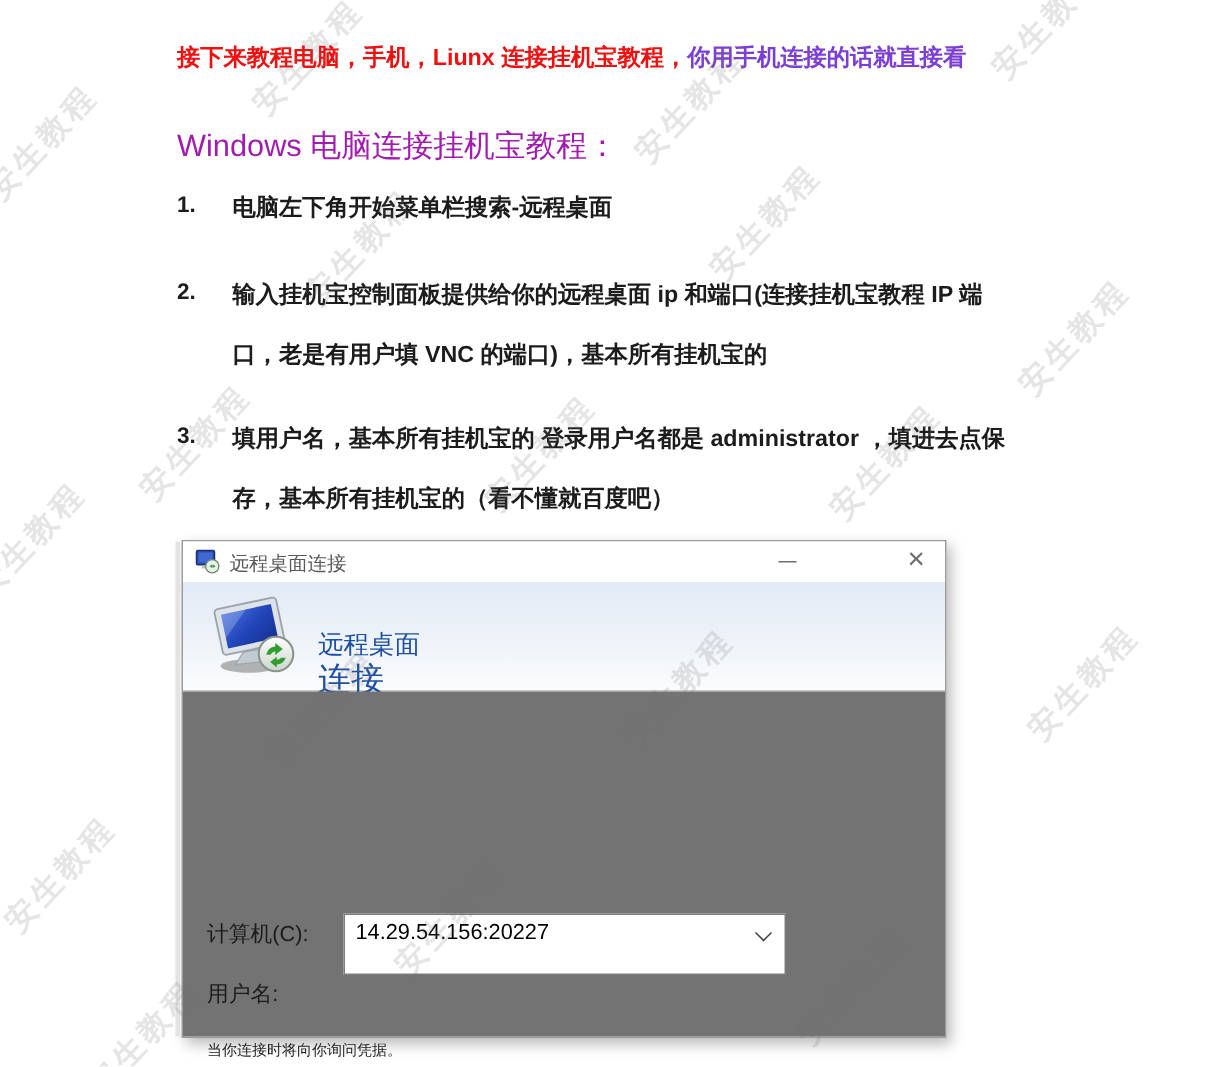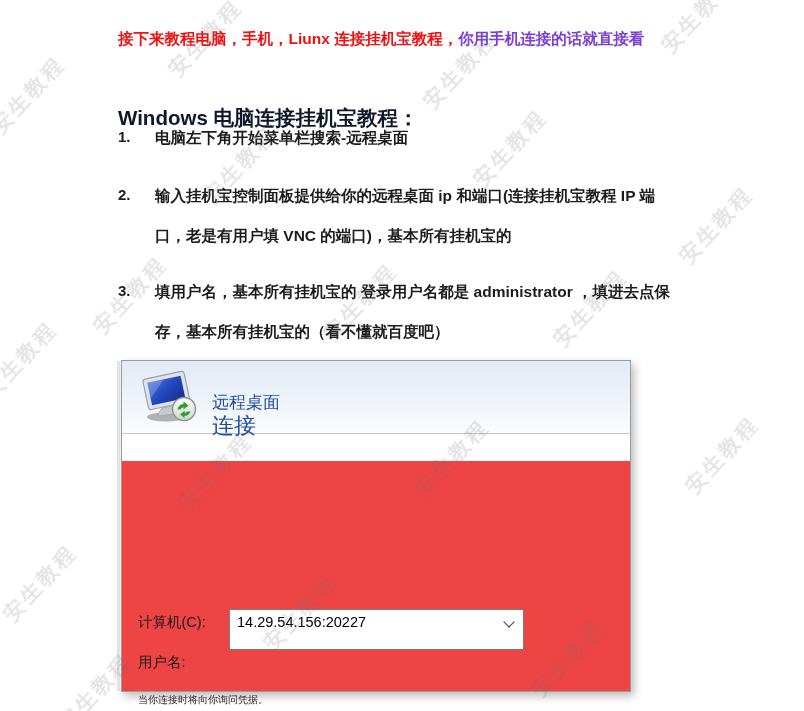--- a/index.html
+++ b/index.html
@@ -12,21 +12,21 @@
   .wm{
     position:absolute;transform:translate(-50%,-50%) rotate(-47deg);
     font-size:21px;letter-spacing:3px;color:rgba(110,110,110,0.18);
     font-weight:600;white-space:nowrap;
   }
   
   .abs{position:absolute;white-space:nowrap;}
   #intro{left:118px;top:26px;font-size:15.5px;font-weight:700;line-height:25px;}
   .red{color:#f01010;}
   .purple{color:#7b3fd6;}
-  #h1{left:118px;top:83px;font-size:20.5px;font-weight:700;color:#0f172a;margin-top:21px;}
+  #h1{left:118px;top:83px;font-size:20.5px;font-weight:400;color:#a21caf;}
   .step-line{position:absolute;font-size:15.5px;font-weight:600;color:#1c1c1c;white-space:nowrap;}
   .step-num{position:absolute;left:118px;font-size:15px;font-weight:700;color:#1c1c1c;}
   .step-txt{left:140px;padding-left:15px;}
   
   #rdp-dialog{
     position:absolute;left:121px;top:360px;width:508px;height:330px;
     background:#fff;border:1px solid #9b9b9b;z-index:10;
     box-shadow:3px 4px 9px rgba(0,0,0,0.28);
   }
   #rdp-dialog::before{ 
@@ -41,21 +41,21 @@
   .banner{
     position:relative;height:72px;
     background:linear-gradient(180deg,#e2eaf6 0%,#eef3f9 55%,#fbfcfd 100%);
     border-bottom:1px solid #c6c6c6;
   }
   .banner-icon{position:absolute;left:20px;top:4px;}
   .banner-text{position:absolute;left:90px;top:7px;color:#1d4fa4;}
   .banner-l1{font-size:17px;line-height:21px;margin-top:24px;}
   .banner-l2{font-size:22px;font-weight:400;line-height:26px;}
   .content{
-    position:absolute;left:0;top:100px;right:0;bottom:0;background:#ef4444;
+    position:absolute;left:0;top:100px;right:0;bottom:0;background:#737373;
   }
   .fld-label{position:absolute;font-size:14.5px;color:#1b1b1b;}
   .combo{
     position:absolute;left:107px;top:148px;width:295px;height:41px;
     background:#fff;border:1px solid #7c7c7c;box-sizing:border-box;cursor:pointer;
   }
   .combo-value{position:absolute;left:7px;top:4px;font-size:14.5px;color:#000;}
   .combo-chevron{
     position:absolute;right:10px;top:8px;width:7px;height:7px;
     border-right:1.6px solid #404040;border-bottom:1.6px solid #404040;
@@ -100,20 +100,33 @@
 <span class="step-num" style="top:186px">2.</span>
 <div class="step-line step-txt" style="top:186px">输入挂机宝控制面板提供给你的远程桌面 ip 和端口(连接挂机宝教程 IP 端</div>
 <div class="step-line step-txt" style="top:226px">口，老是有用户填 VNC 的端口)，基本所有挂机宝的</div>
 
 <span class="step-num" style="top:282px">3.</span>
 <div class="step-line step-txt" style="top:282px">填用户名，基本所有挂机宝的 登录用户名都是 administrator ，填进去点保</div>
 <div class="step-line step-txt" style="top:322px">存，基本所有挂机宝的（看不懂就百度吧）</div>
 
 <div id="rdp-dialog">
 
+  <div class="titlebar">
+    <svg class="tb-icon" viewBox="0 0 17 17">
+      <rect x="1" y="1" width="12" height="9.5" rx="1" fill="#2b50b8" stroke="#1b2f73" stroke-width="1"></rect>
+      <rect x="2.4" y="2.4" width="9.2" height="6.6" fill="#3f6ad6"></rect>
+      <rect x="4.5" y="11" width="5" height="2" fill="#b9c0c8"></rect>
+      <circle cx="11.5" cy="11.5" r="4.4" fill="#e9efe9" stroke="#6d8a6d" stroke-width="0.9"></circle>
+      <path d="M9.6 11.5 l2 -1.2 v2.4 z" fill="#2f9e2f"></path>
+      <path d="M13.4 11.5 l-2 -1.2 v2.4 z" fill="#2f9e2f" transform="translate(0.4,0)"></path>
+    </svg>
+    <span class="tb-title">远程桌面连接</span>
+    <span class="btn-min"></span>
+    <span class="btn-close">✕</span>
+  </div>
 
   <div class="banner">
     <svg class="banner-icon" width="64" height="62" viewBox="0 0 64 62">
       <defs>
         <linearGradient id="scr" x1="0" y1="0" x2="1" y2="1">
           <stop offset="0" stop-color="#4a73e0"></stop>
             <stop offset="0.5" stop-color="#2246bb"></stop>
             <stop offset="1" stop-color="#15308f"></stop>
         </linearGradient>
         <linearGradient id="bad" x1="0" y1="0" x2="0" y2="1">

